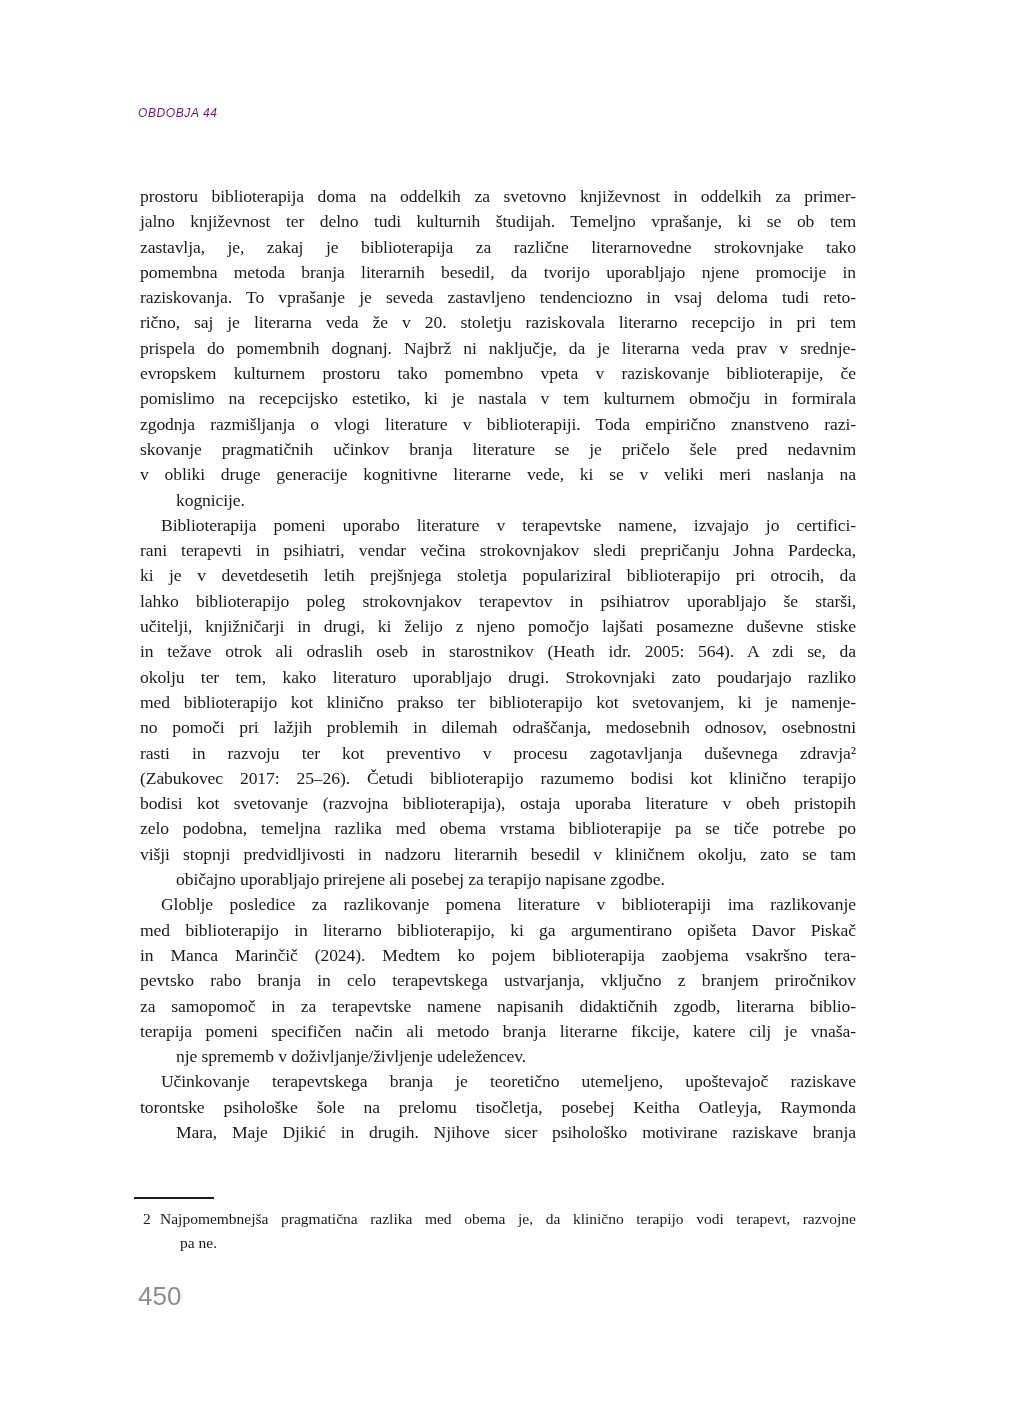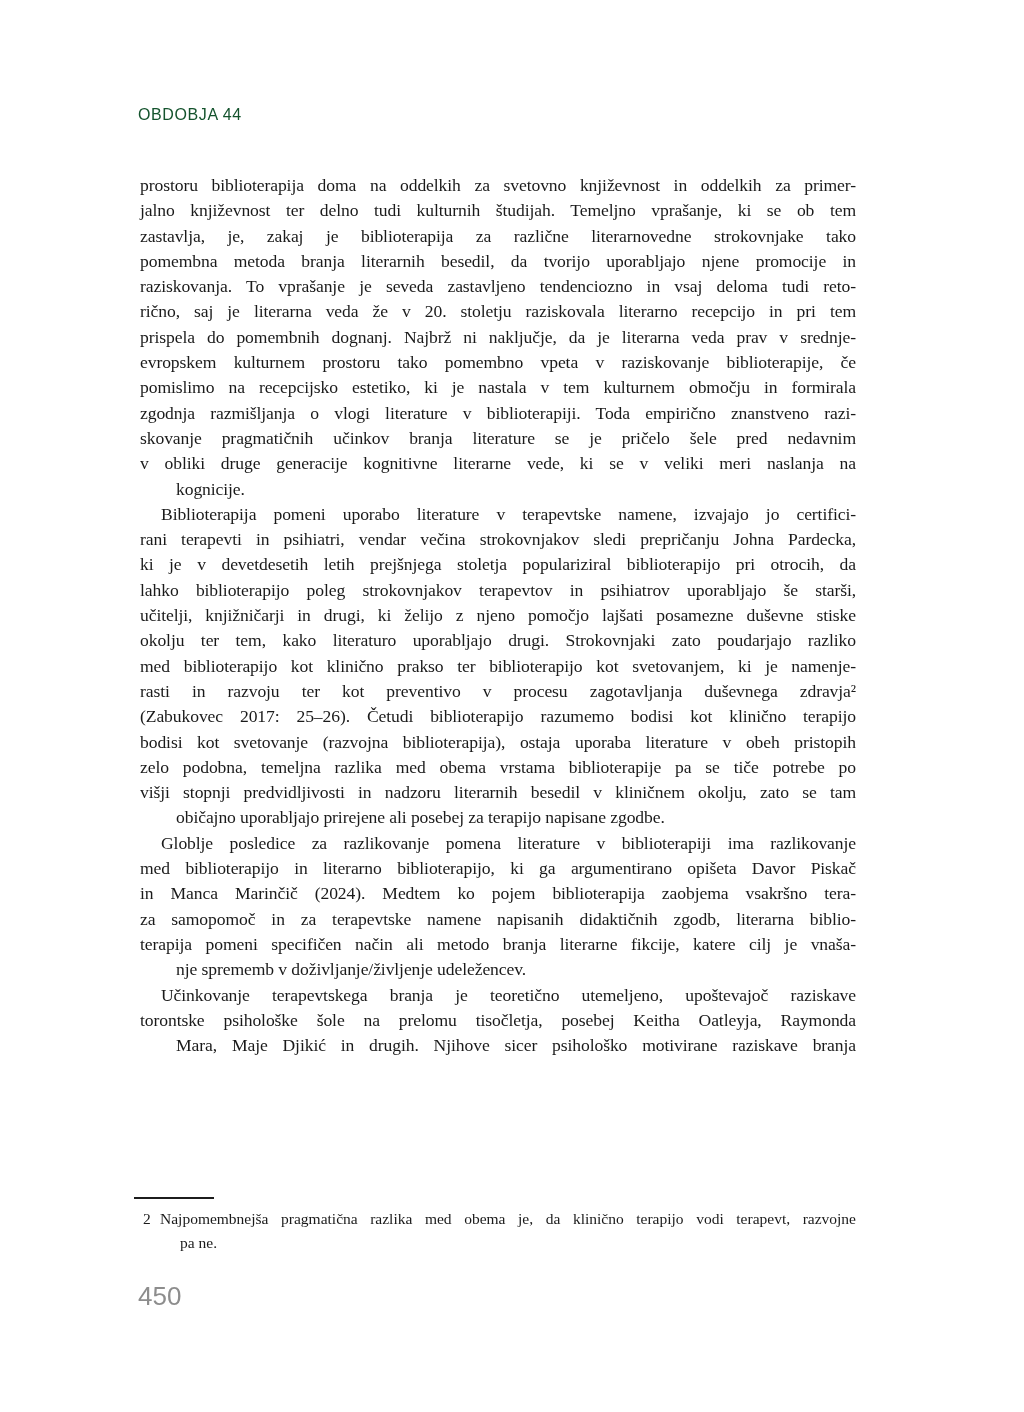--- a/index.html
+++ b/index.html
@@ -14,29 +14,30 @@
     background: #ffffff;
     overflow: hidden;
     font-family: "Liberation Serif", serif;
     color: #1a1a1a;
   }
   .running-head {
     position: absolute;
     left: 138px;
     top: 106px;
     font-family: "Liberation Sans", sans-serif;
-    font-size: 16px;
+    font-size: 12px;
     letter-spacing: 0.6px;
-    color: #14532d;
+    color: #701a75;
     white-space: nowrap;
+    font-style: italic;
   }
   .body-text {
     position: absolute;
     left: 140px;
-    top: 173px;
+    top: 184px;
     width: 716px;
     font-size: 17.6px;
     letter-spacing: -0.1px;
     line-height: 25.3px;
   }
   .para { margin: 0; }
   .line {
     text-align: justify;
     text-align-last: justify;
   }
@@ -99,33 +100,36 @@
         <div class="line">skovanje pragmatičnih učinkov branja literature se je pričelo šele pred nedavnim</div>
         <div class="line">v obliki druge generacije kognitivne literarne vede, ki se v veliki meri naslanja na</div>
         <div class="line">kognicije.</div>
       </div>
     <div class="para indent">
         <div class="line">Biblioterapija pomeni uporabo literature v terapevtske namene, izvajajo jo certifici-</div>
         <div class="line">rani terapevti in psihiatri, vendar večina strokovnjakov sledi prepričanju Johna Pardecka,</div>
         <div class="line">ki je v devetdesetih letih prejšnjega stoletja populariziral biblioterapijo pri otrocih, da</div>
         <div class="line">lahko biblioterapijo poleg strokovnjakov terapevtov in psihiatrov uporabljajo še starši,</div>
         <div class="line">učitelji, knjižničarji in drugi, ki želijo z njeno pomočjo lajšati posamezne duševne stiske</div>
+        <div class="line">in težave otrok ali odraslih oseb in starostnikov (Heath idr. 2005: 564). A zdi se, da</div>
         <div class="line">okolju ter tem, kako literaturo uporabljajo drugi. Strokovnjaki zato poudarjajo razliko</div>
         <div class="line">med biblioterapijo kot klinično prakso ter biblioterapijo kot svetovanjem, ki je namenje-</div>
+        <div class="line">no pomoči pri lažjih problemih in dilemah odraščanja, medosebnih odnosov, osebnostni</div>
         <div class="line">rasti in razvoju ter kot preventivo v procesu zagotavljanja duševnega zdravja²</div>
         <div class="line">(Zabukovec 2017: 25–26). Četudi biblioterapijo razumemo bodisi kot klinično terapijo</div>
         <div class="line">bodisi kot svetovanje (razvojna biblioterapija), ostaja uporaba literature v obeh pristopih</div>
         <div class="line">zelo podobna, temeljna razlika med obema vrstama biblioterapije pa se tiče potrebe po</div>
         <div class="line">višji stopnji predvidljivosti in nadzoru literarnih besedil v kliničnem okolju, zato se tam</div>
         <div class="line">običajno uporabljajo prirejene ali posebej za terapijo napisane zgodbe.</div>
       </div>
     <div class="para indent">
         <div class="line">Globlje posledice za razlikovanje pomena literature v biblioterapiji ima razlikovanje</div>
         <div class="line">med biblioterapijo in literarno biblioterapijo, ki ga argumentirano opišeta Davor Piskač</div>
         <div class="line">in Manca Marinčič (2024). Medtem ko pojem biblioterapija zaobjema vsakršno tera-</div>
+        <div class="line">pevtsko rabo branja in celo terapevtskega ustvarjanja, vključno z branjem priročnikov</div>
         <div class="line">za samopomoč in za terapevtske namene napisanih didaktičnih zgodb, literarna biblio-</div>
         <div class="line">terapija pomeni specifičen način ali metodo branja literarne fikcije, katere cilj je vnaša-</div>
         <div class="line">nje sprememb v doživljanje/življenje udeležencev.</div>
       </div>
     <div class="para indent justify-last">
         <div class="line">Učinkovanje terapevtskega branja je teoretično utemeljeno, upoštevajoč raziskave</div>
         <div class="line">torontske psihološke šole na prelomu tisočletja, posebej Keitha Oatleyja, Raymonda</div>
         <div class="line">Mara, Maje Djikić in drugih. Njihove sicer psihološko motivirane raziskave branja</div>
       </div>
   </div>

